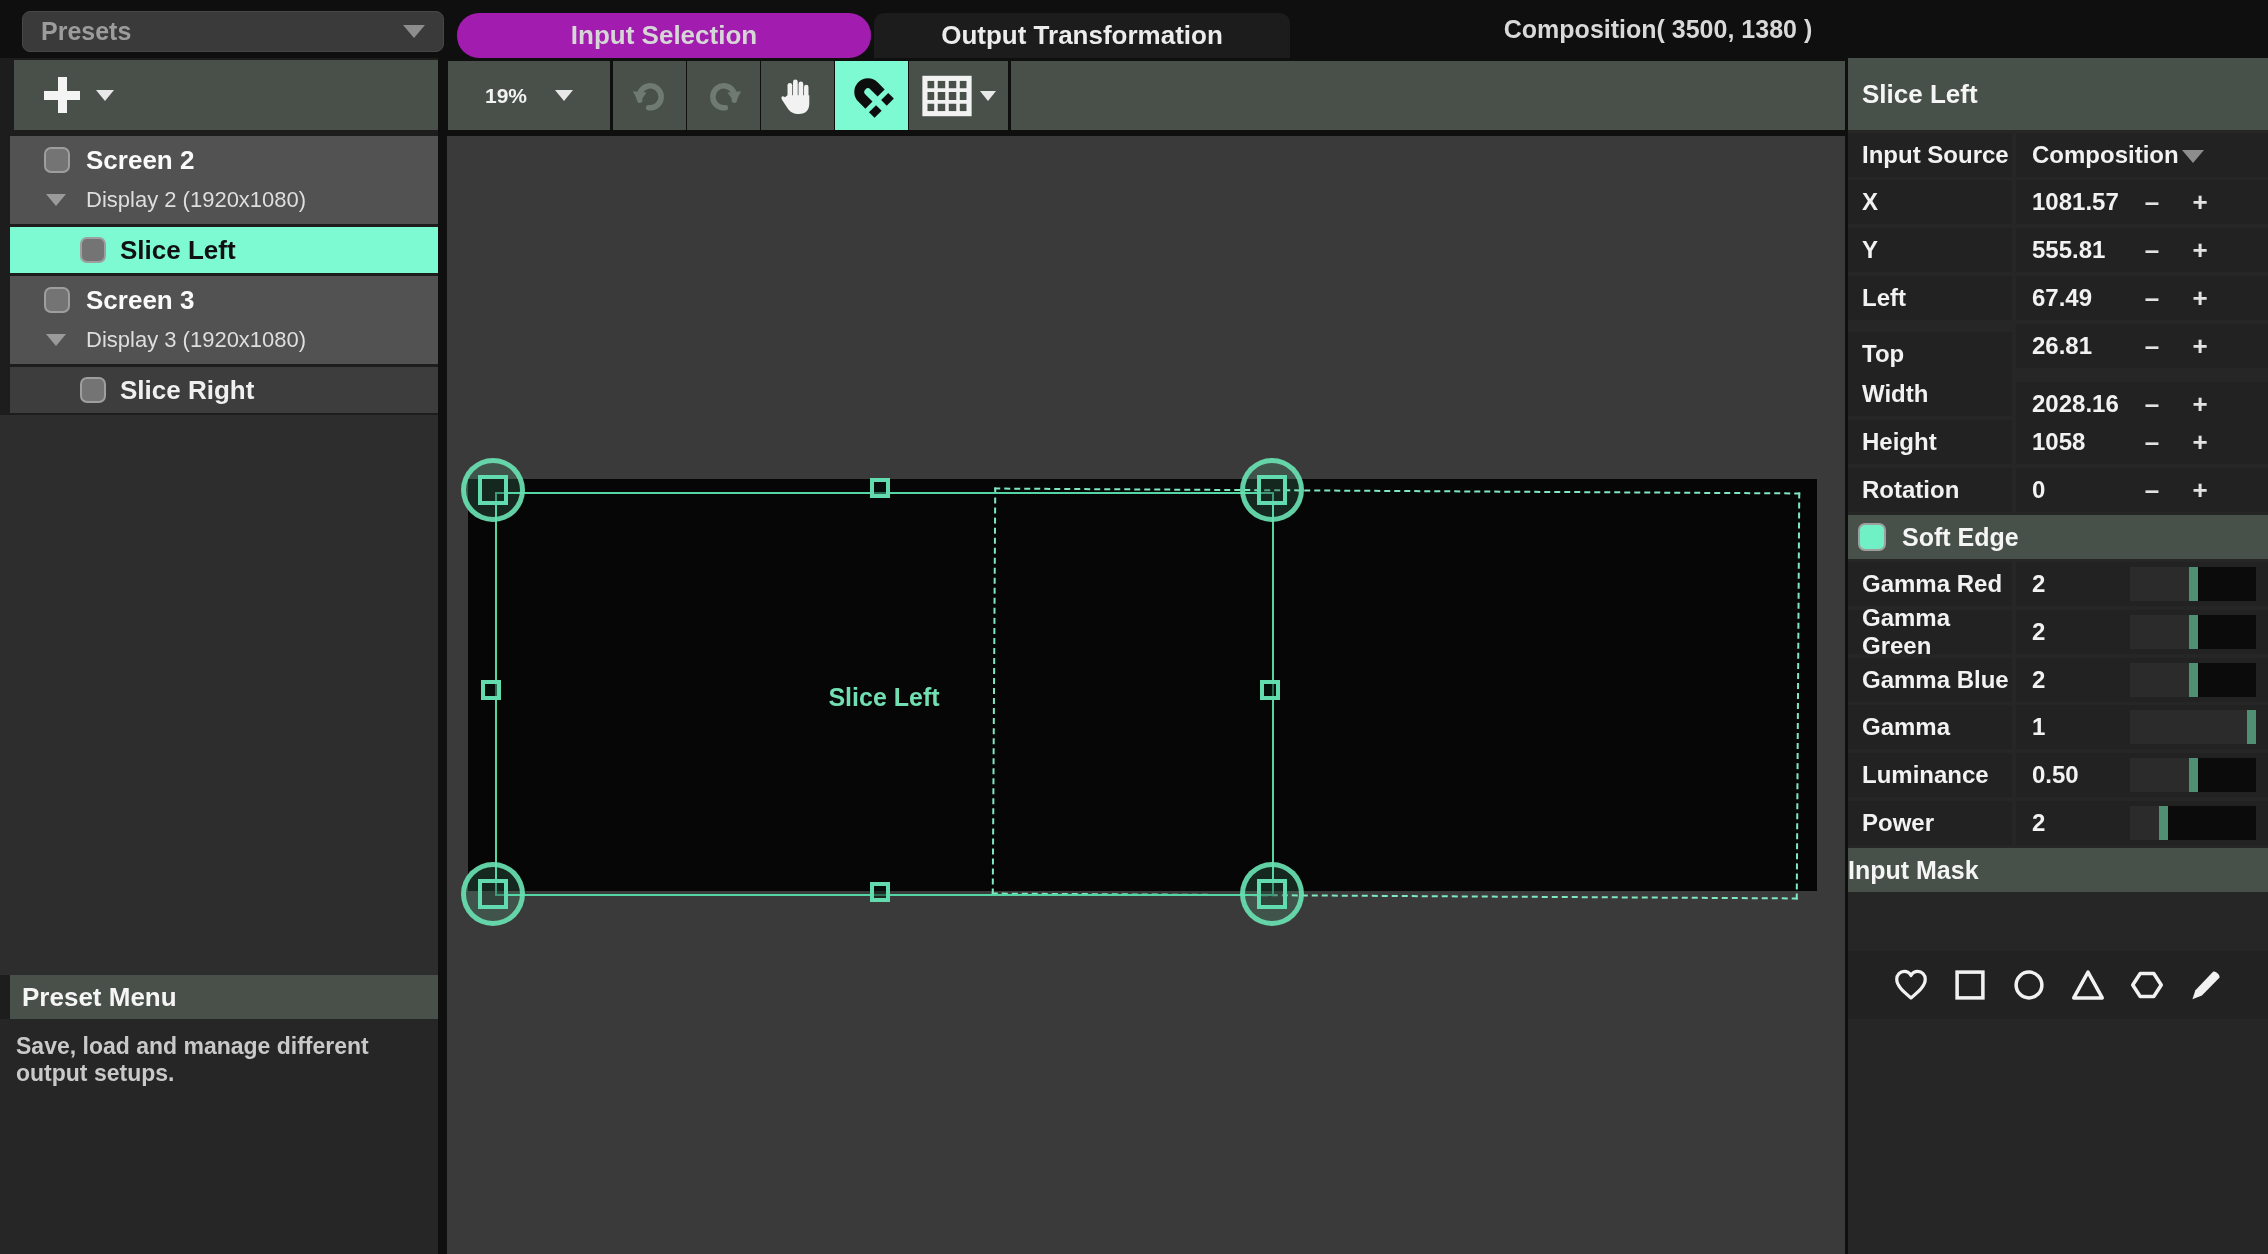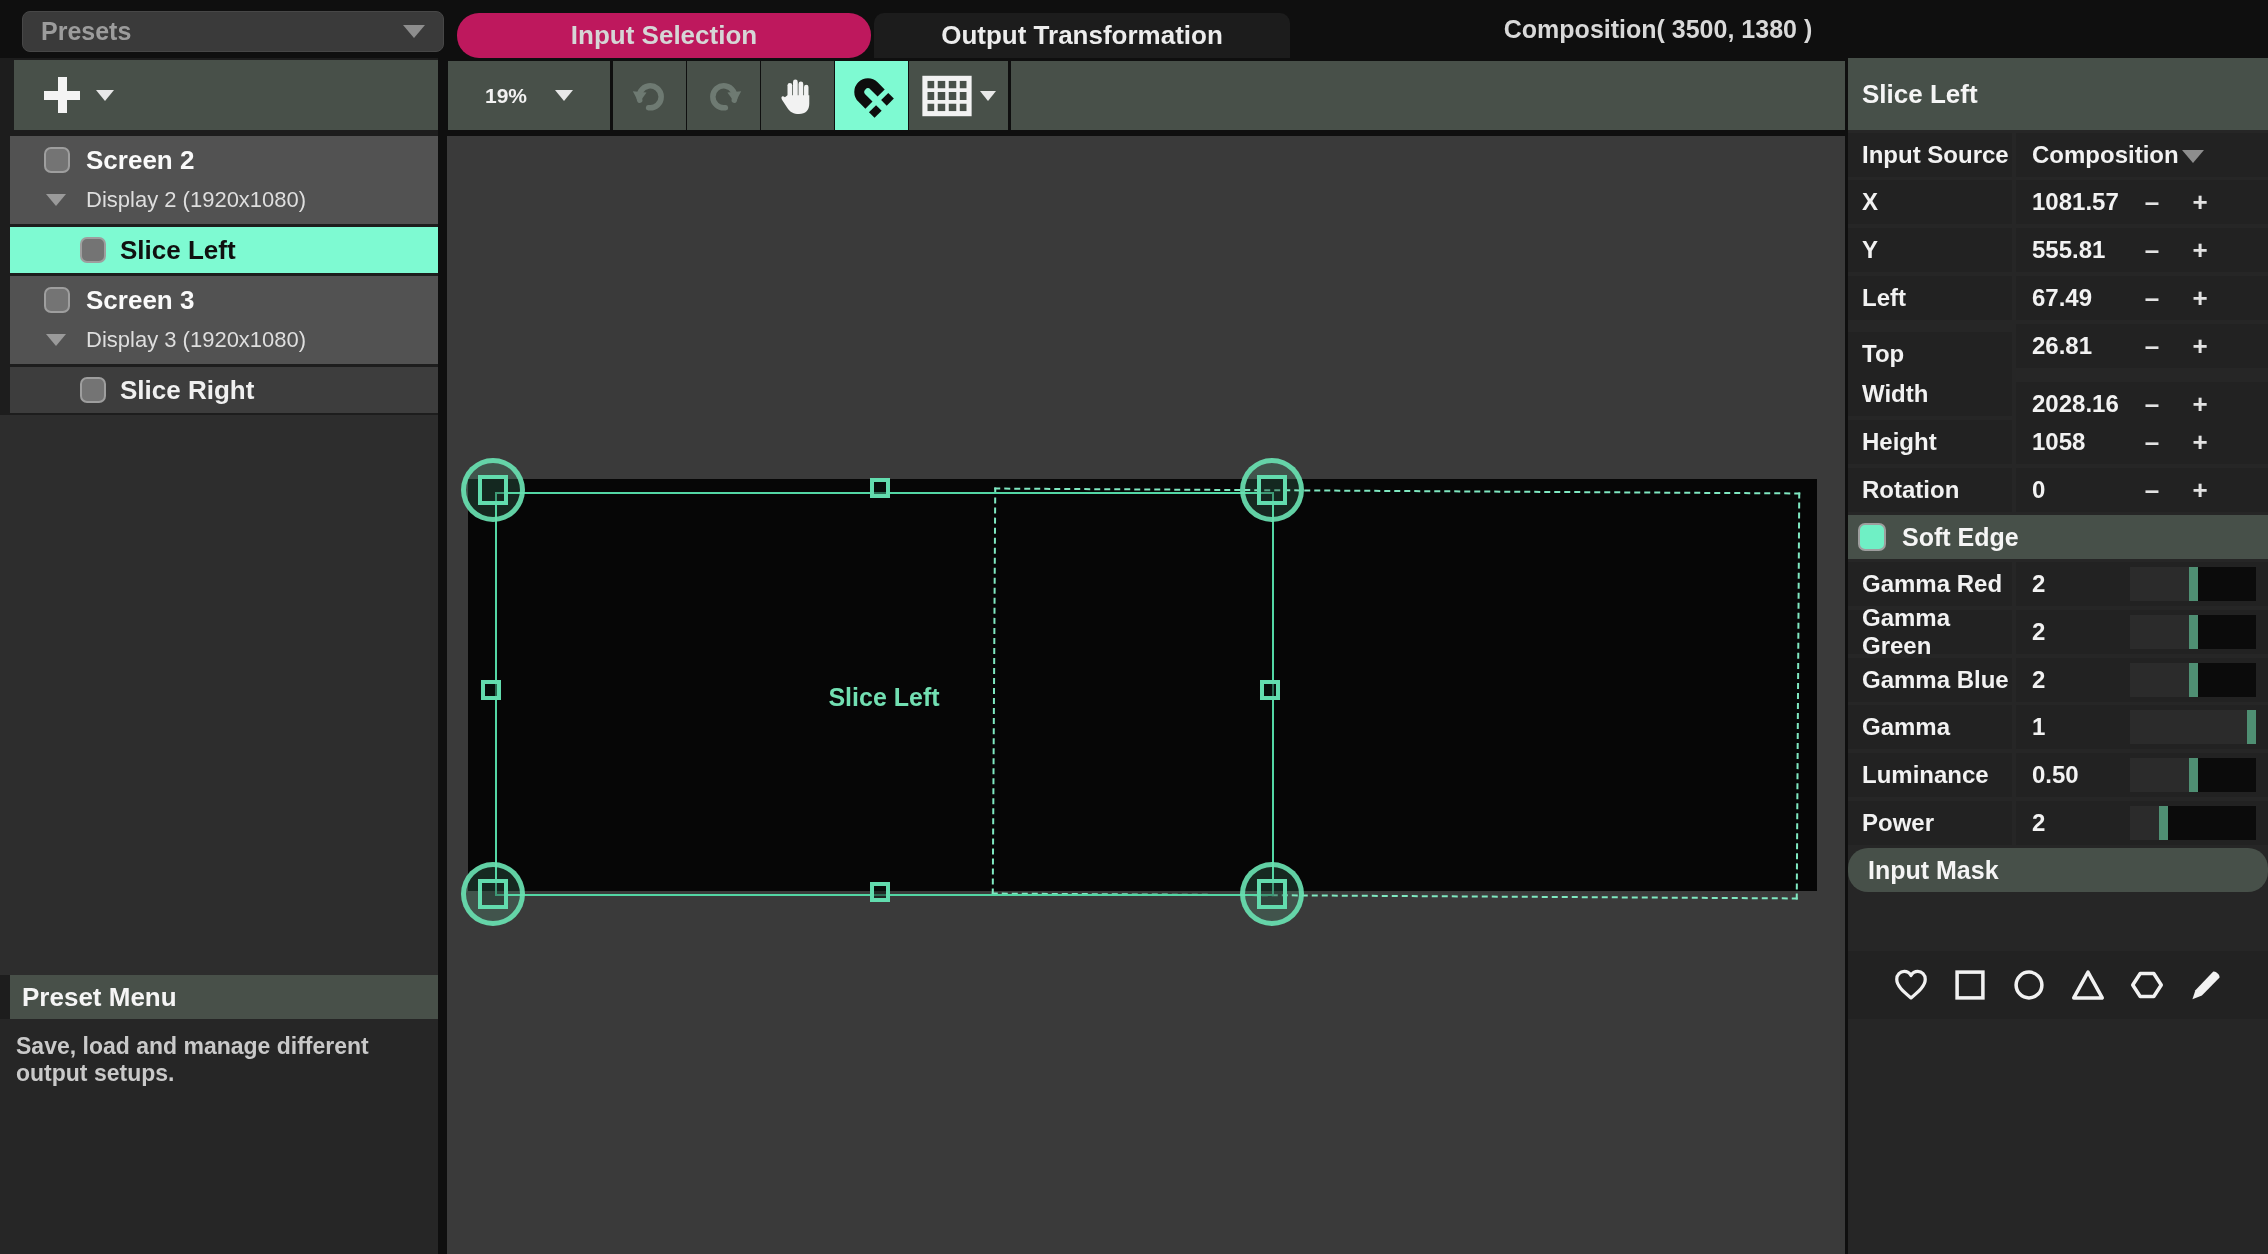--- a/index.html
+++ b/index.html
@@ -12,21 +12,21 @@
   .top-bar { position:absolute; left:8px; top:0; width:2268px; height:58px; background:#0f0f0f; }
   .presets-box { position:absolute; left:14px; top:11px; width:422px; height:41px; background:#3a3a3a;
                  border:1px solid #474747; border-radius:8px; display:flex; align-items:center;
                  padding:0 18px; color:#9c9c9c; font-size:25px; font-weight:700; }
   .presets-box .caret { margin-left:auto; }
   .caret { width:0; height:0; border-left:11px solid transparent; border-right:11px solid transparent;
            border-top:13px solid #8d8d8d; }
   .caret.small { border-left-width:8px; border-right-width:8px; border-top-width:10px; border-top-color:#e8e8e8; }
   .tab { position:absolute; top:13px; height:45px; border-radius:10px 10px 0 0; display:flex;
          align-items:center; justify-content:center; font-size:26px; font-weight:700; cursor:default; }
-  .tab-input { left:449px; width:414px; background:#be185d; color:#d6d6d6;border-radius:22px; }
+  .tab-input { left:449px; width:414px; background:#a21caf; color:#d6d6d6;border-radius:22px; }
   .tab-output { left:866px; width:416px; background:#1c1c1c; color:#ececec; }
   .comp-label { position:absolute; left:1420px; top:0; width:460px; height:58px; display:flex;
                 align-items:center; justify-content:center; color:#d9d9d9; font-size:25px; font-weight:700; }
 
   
   .left-panel { position:absolute; left:0; top:58px; width:438px; height:1196px; background:#1d1d1d; }
   .plus-bar { position:absolute; left:14px; top:2px; width:424px; height:70px; background:#485049;
               display:flex; align-items:center; padding-left:30px; }
   .plus-icon { position:relative; width:36px; height:36px; }
   .plus-icon::before { content:""; position:absolute; left:0; top:14px; width:36px; height:9px; background:#f4f4f4; }
@@ -341,21 +341,21 @@
     </div>
     <div class="prow-label" style="top:743px;">Power</div>
     <div class="prow-value" style="top:743px;">
       <span class="val-text">2</span>
       <span class="slider-track">
         <span class="slider-fill" style="width: 26%;"></span>
         <span class="slider-handle" style="left: calc(26% - 4px);"></span>
       </span>
     </div>
 
-    <div class="section-row" style="top:790px; padding-left:20px;border-radius:20px;">
+    <div class="section-row" style="top:790px; padding-left:0;">
       <span>Input Mask</span>
     </div>
     <div class="mask-row">
       <span class="mask-icon">
         <svg width="38" height="38" viewBox="0 0 28 28">
             <path d="M14 23.5 C8 18.5 3.5 14.5 3.5 9.8 C3.5 6.3 6 4 9 4 C11.2 4 13 5.2 14 7 C15 5.2 16.8 4 19 4 C22 4 24.5 6.3 24.5 9.8 C24.5 14.5 20 18.5 14 23.5 Z" fill="none" stroke="#f2f2f2" stroke-width="2.4" stroke-linejoin="round"></path>
           </svg>
       </span>
       <span class="mask-icon">
         <svg width="38" height="38" viewBox="0 0 28 28">

